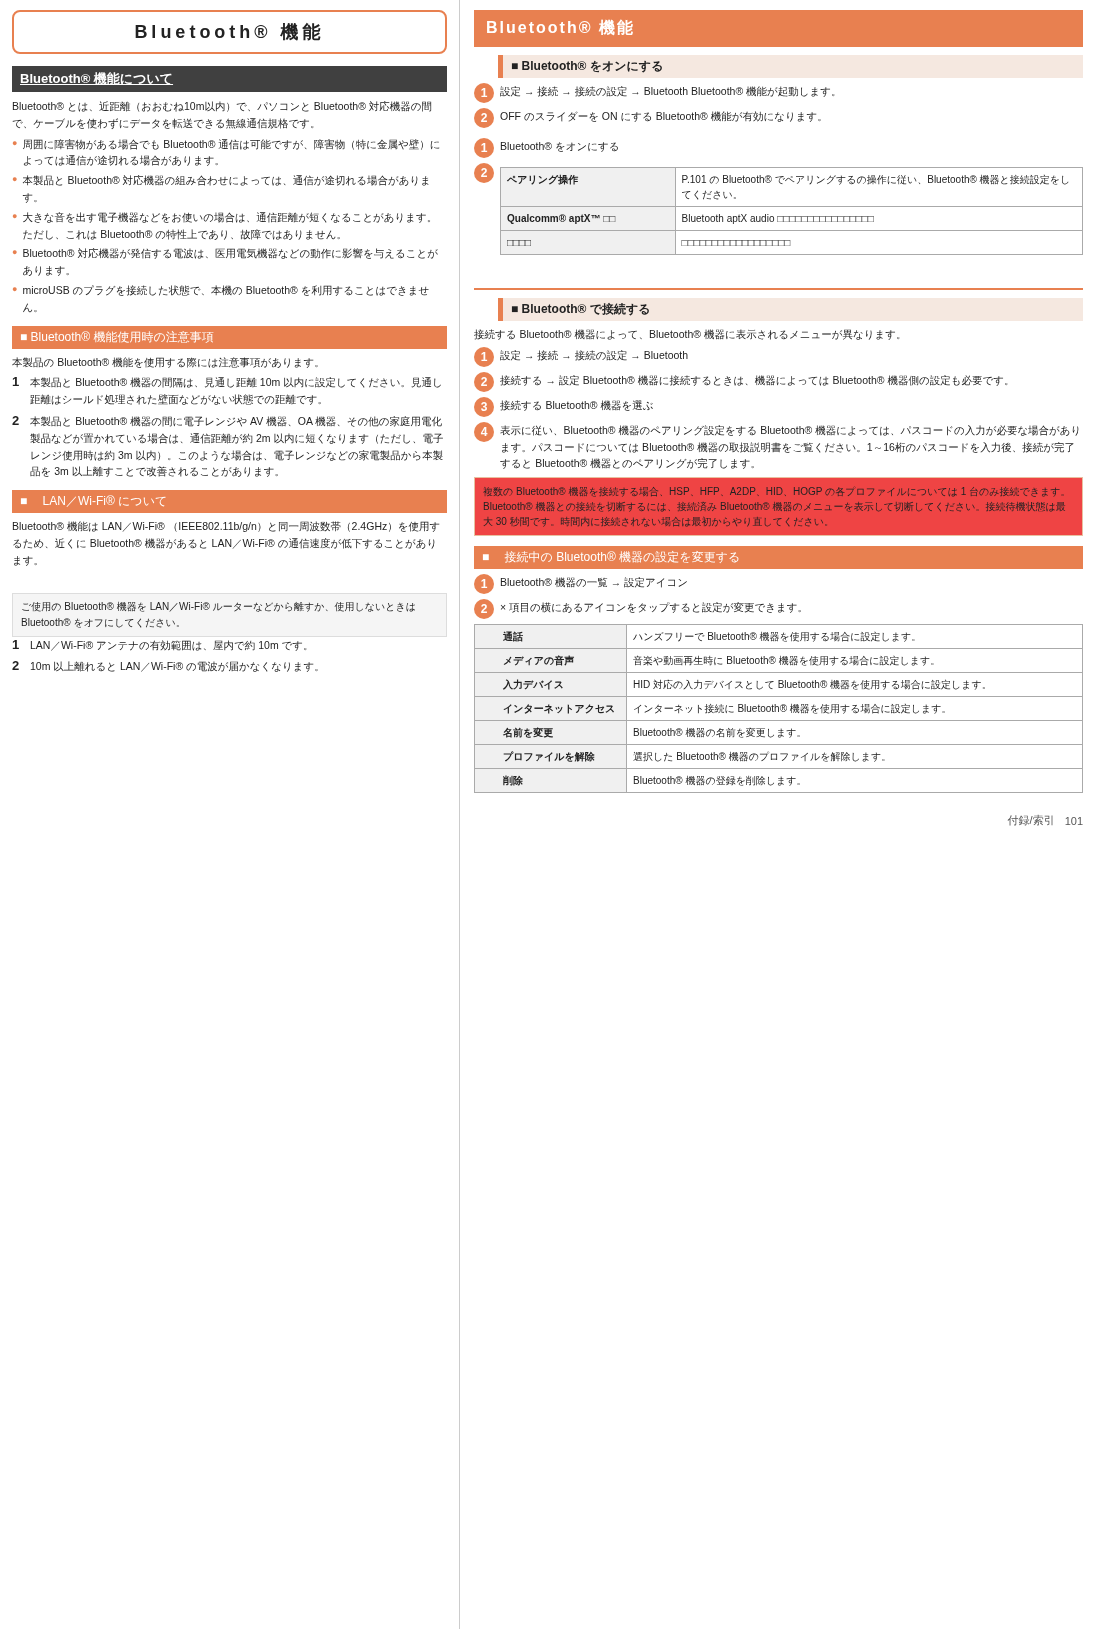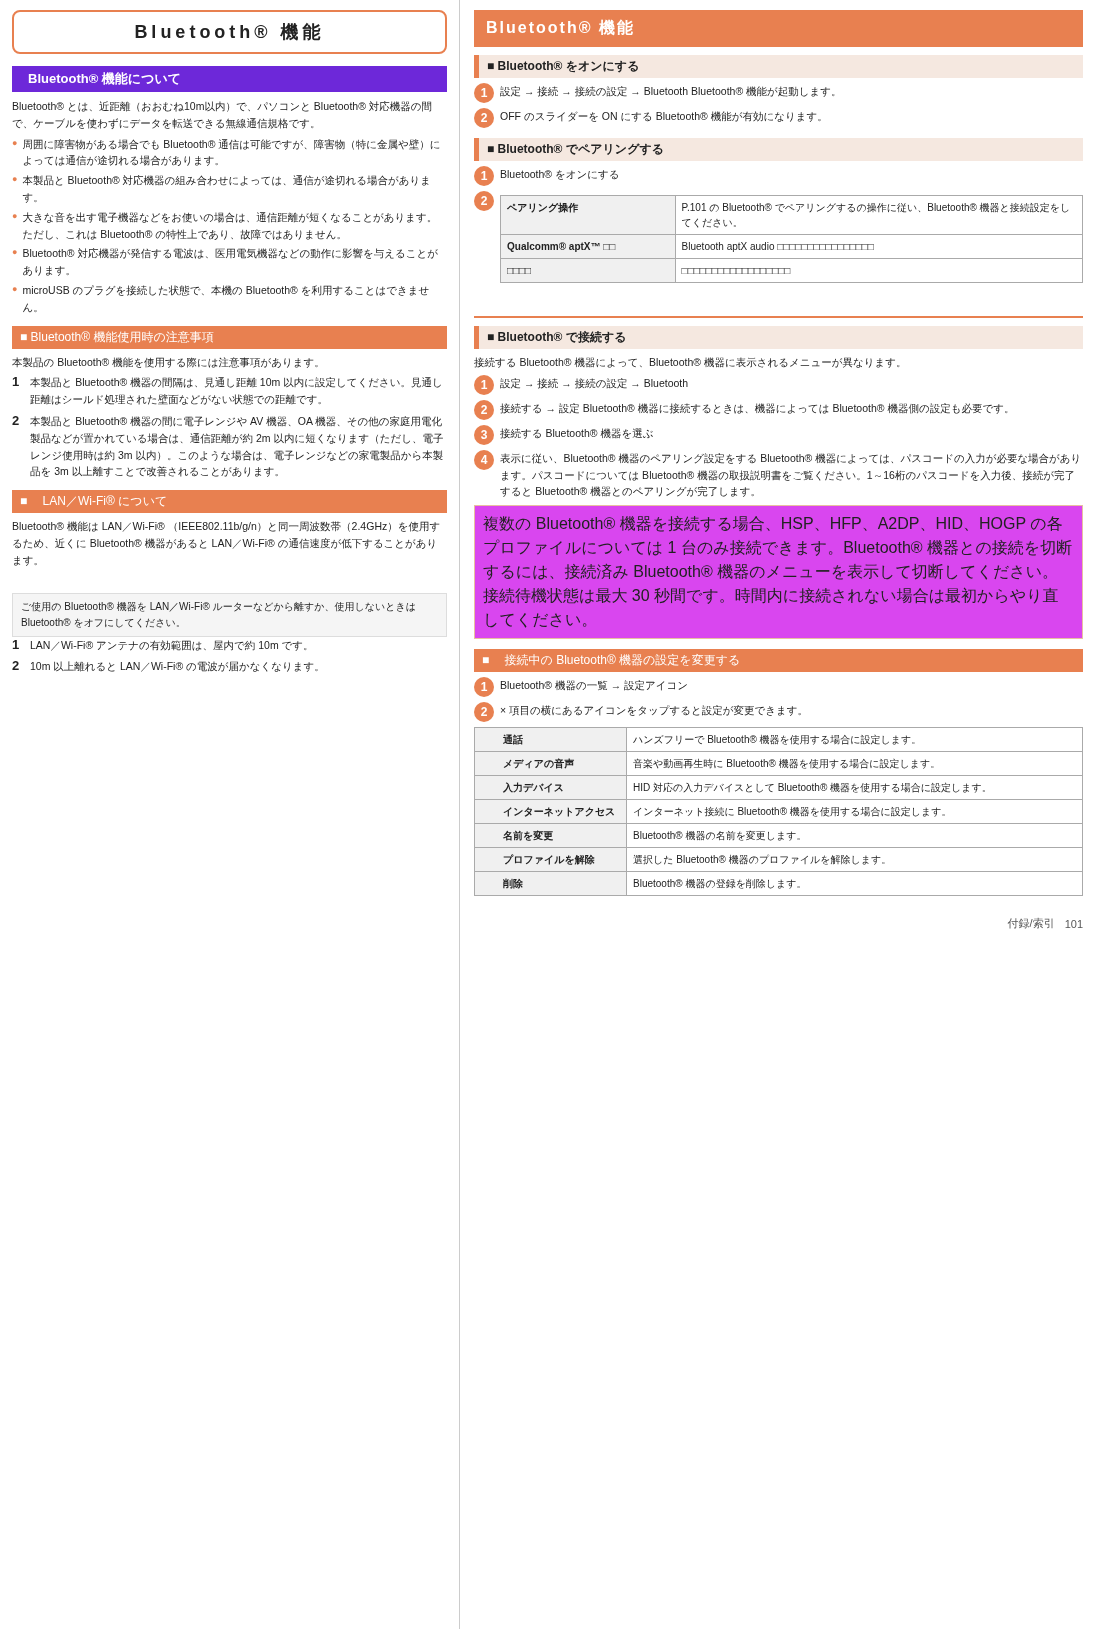--- a/index.html
+++ b/index.html
@@ -39,49 +39,51 @@
     }
     .page-title-box .title-text {
       font-size: 18px;
       font-weight: bold;
       letter-spacing: 4px;
       color: #222;
     }
 
     
     .section-header {
-      background: #6d28d9;
+      background: #404040;
       color: #fff;
       font-size: 13px;
       font-weight: bold;
-      padding: 4px 16px;
+      padding: 4px 8px;
       margin-bottom: 6px;
       display: flex;
       align-items: center;
+      text-decoration: underline;
     }
 
     
     .subsection-header {
       border-left: 5px solid #e88050;
       background: #f5e8e0;
       padding: 3px 8px;
       font-size: 12px;
       font-weight: bold;
       margin-bottom: 5px;
       margin-top: 8px;
       color: #222;
+      margin-left: 24px;
     }
 
     
     .note-box {
-      background: #d946ef;
+      background: #ef4444;
       border: 1px solid #e8c0a0;
       padding: 6px 8px;
       margin-bottom: 6px;
-      font-size: 16px;
+      font-size: 10px;
       line-height: 1.5;
     }
 
     
     .para {
       font-size: 10.5px;
       line-height: 1.6;
       margin-bottom: 4px;
       color: #222;
     }
@@ -318,23 +320,20 @@
           <span class="step-content">設定 → 接続 → 接続の設定 → Bluetooth Bluetooth® 機能が起動します。</span>
         </div>
         <div class="step-row">
           <span class="step-num">2</span>
           <span class="step-content">OFF のスライダーを ON にする Bluetooth® 機能が有効になります。</span>
         </div>
       </div>
     </div>
 
     <div style="margin-top:10px;">
-      <div class="subsection-header">
-        <span>■ Bluetooth® でペアリングする</span>
-      </div>
       <div class="step-row">
         <span class="step-num">1</span>
         <span class="step-content">Bluetooth® をオンにする</span>
       </div>
       <div class="step-row">
         <span class="step-num">2</span>
         <table class="info-table" style="margin-top:4px;">
           <tbody>
             <tr>
               <td>ペアリング操作</td>

